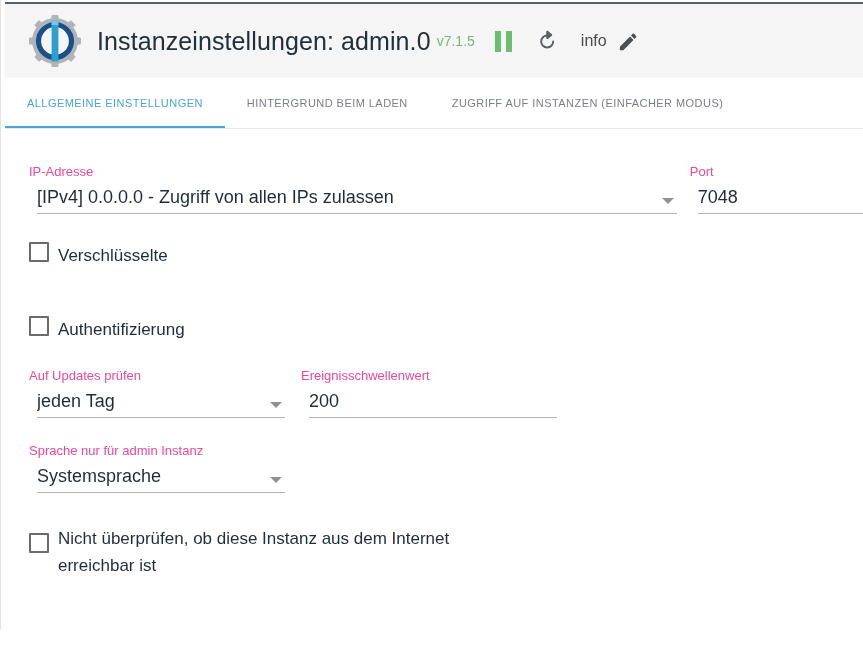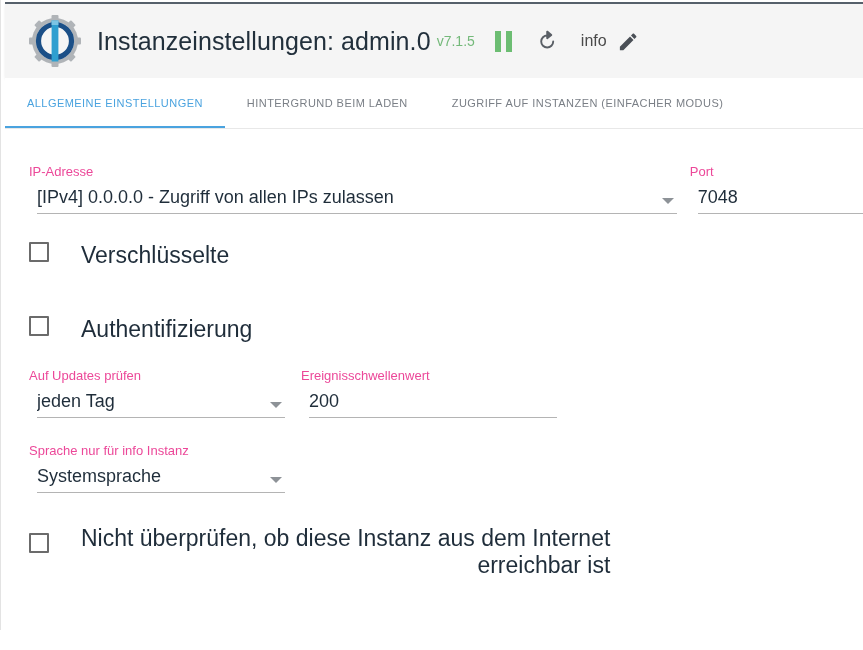--- a/index.html
+++ b/index.html
@@ -213,26 +213,25 @@
     width: 20px;
     height: 20px;
     border: 2px solid #6b6b6b;
     border-radius: 1px;
     box-sizing: border-box;
     flex: 0 0 auto;
     background: #ffffff;
     cursor: pointer;
   }
   .check-label {
-    font-size: 23px;
+    font-size: 17px;
     line-height: 27px;
     color: #1f2d3a;
-    margin-left: 32px;
+    margin-left: 9px;
     cursor: pointer;
-    text-align: right;
   }
 
   .sp-1 { height: 26px; }
   .sp-2 { height: 25px; }
   .sp-3 { height: 24px; }
   .sp-4 { height: 22px; }
   .sp-5 { height: 30px; }
 </style>
 </head>
 <body>
@@ -349,21 +348,21 @@
         <div class="fvalue-wrap">
           <span class="fvalue">200</span>
         </div>
       </div>
     </div>
 
     <div class="sp-4"></div>
 
     <div class="row">
       <div class="field f-lang">
-        <span class="flabel">Sprache nur für info Instanz</span>
+        <span class="flabel">Sprache nur für admin Instanz</span>
         <div class="fvalue-wrap">
           <span class="fvalue">Systemsprache</span>
           <span class="caret"></span>
         </div>
       </div>
     </div>
 
     <div class="sp-5"></div>
 
     <div class="checkrow">

